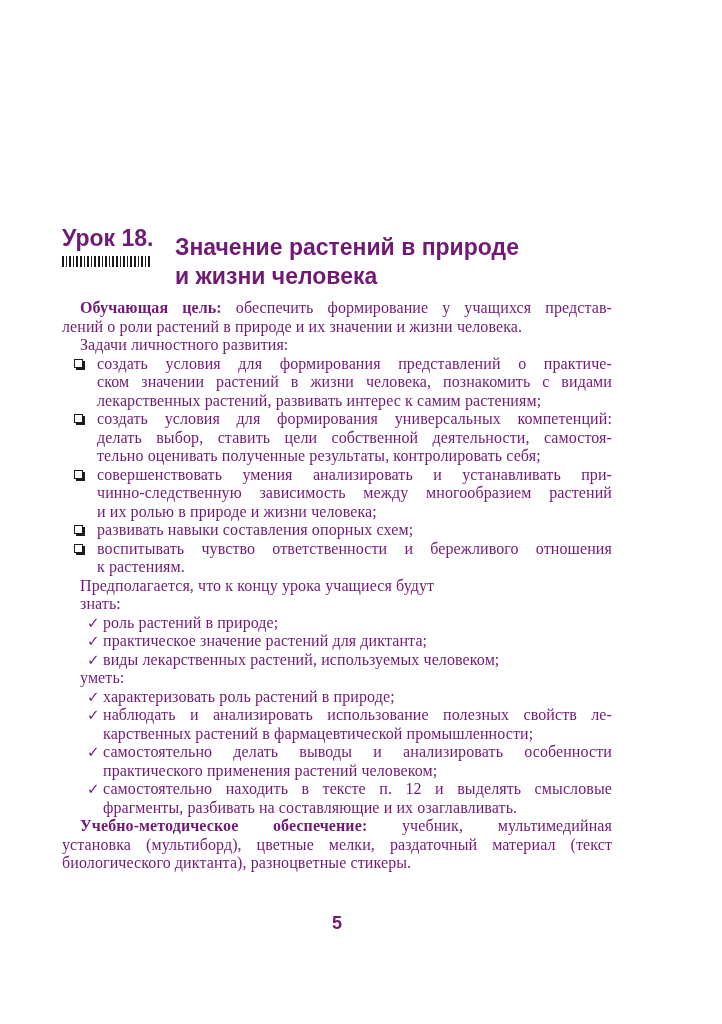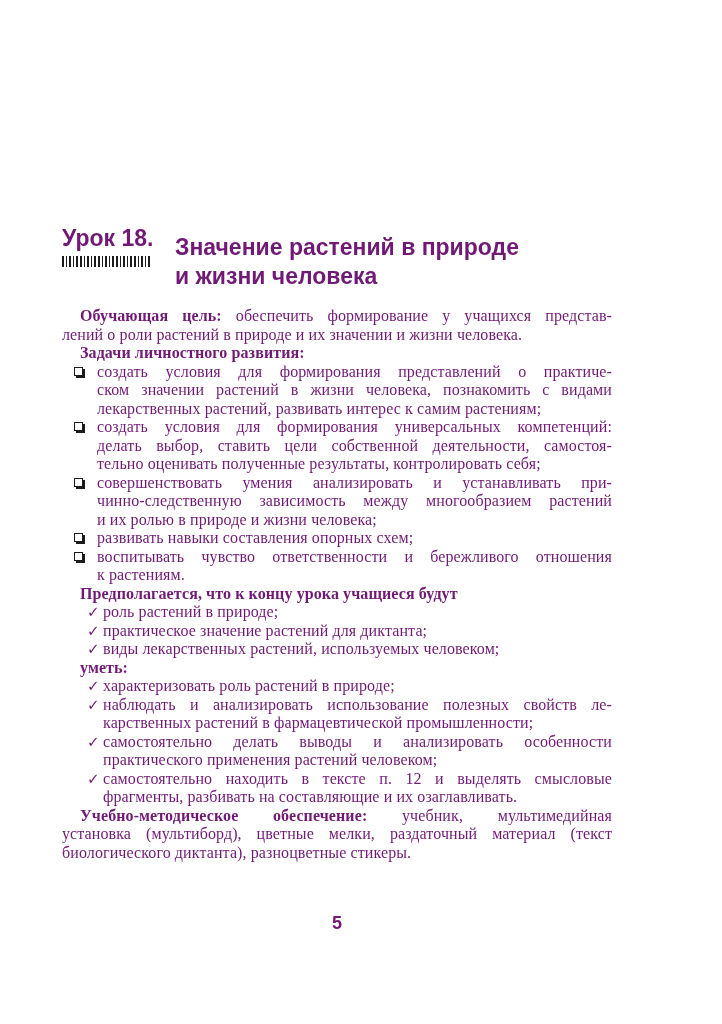--- a/index.html
+++ b/index.html
@@ -26,33 +26,33 @@
   }
   .lesson-label-col{width:113px;flex:0 0 113px;}
   .barcode{
     margin-top:3px;
     width:88px;height:11px;
     background:repeating-linear-gradient(to right,#1b1b1b 0 1.6px,transparent 1.6px 3.6px);
   }
   .lesson-title-col{flex:1;margin-top:9px;}
   
   .body-text{
-    margin-top:16px;
+    margin-top:8px;
     font-family:"Liberation Serif",serif;
     font-size:16px;
     line-height:18.5px;
     letter-spacing:0.1px;
   }
   .block{position:relative;}
   .line{text-align:left;}
   .line.just{text-align:justify;text-align-last:justify;}
   .line.indent{padding-left:18px;}
   .block.bullet{padding-left:35px;}
   .block.check{padding-left:41px;}
-  .block.bold-line{padding-left:18px;font-weight:bold;}
+  .block.bold-line{padding-left:18px;font-weight:normal;}
   .lead{font-weight:bold;}
   .square-bullet{
     position:absolute;
     left:12px;top:4px;
     width:7px;height:7px;
     background:#ffffff;
     border:1.6px solid #1b1b1b;
     box-shadow:2px 2px 0 0 #1b1b1b;
   }
   .check-mark{
@@ -118,20 +118,21 @@
           <span class="square-bullet"></span>
           <div class="line">развивать навыки составления опорных схем;</div>
         </div>
         <div class="block bullet">
           <span class="square-bullet"></span>
           <div class="line just">воспитывать чувство ответственности и бережливого отношения</div>
           <div class="line">к растениям.</div>
         </div>
         <div class="block bold-line">
           <div class="line">Предполагается, что к концу урока учащиеся будут</div>
+          <div class="line">знать:</div>
         </div>
         <div class="block check">
           <span class="check-mark">✓</span>
           <div class="line">роль растений в природе;</div>
         </div>
         <div class="block check">
           <span class="check-mark">✓</span>
           <div class="line">практическое значение растений для диктанта;</div>
         </div>
         <div class="block check">

